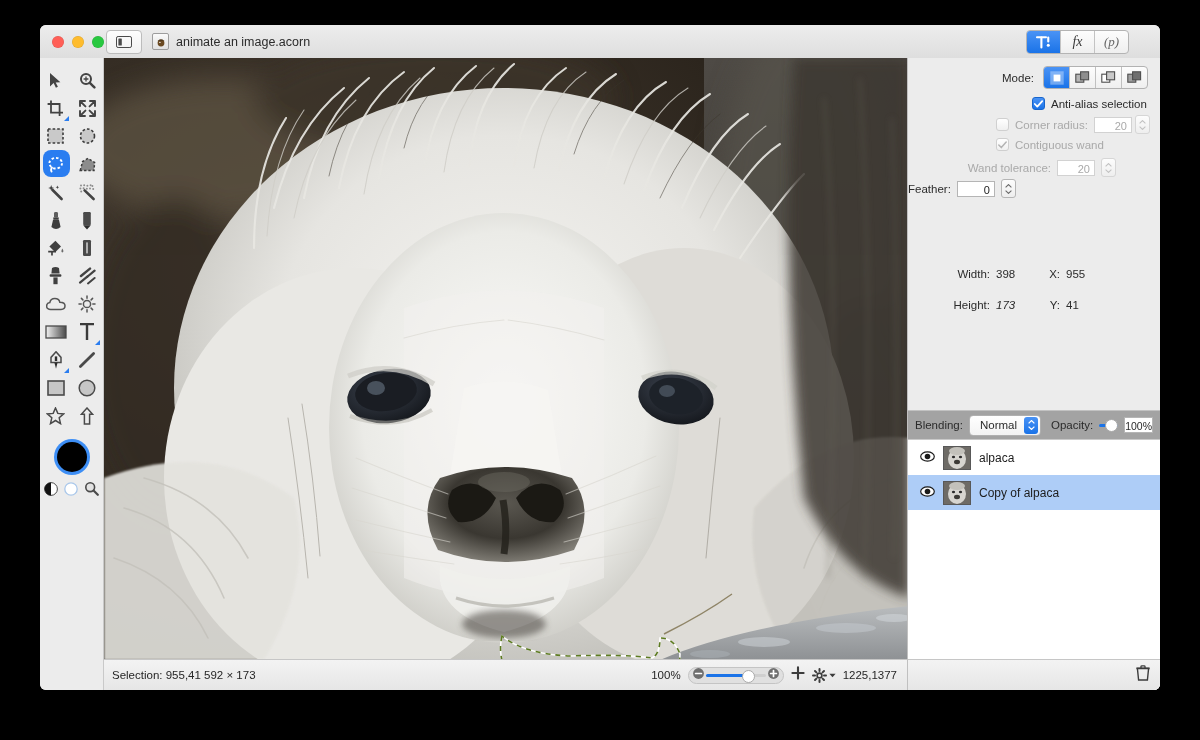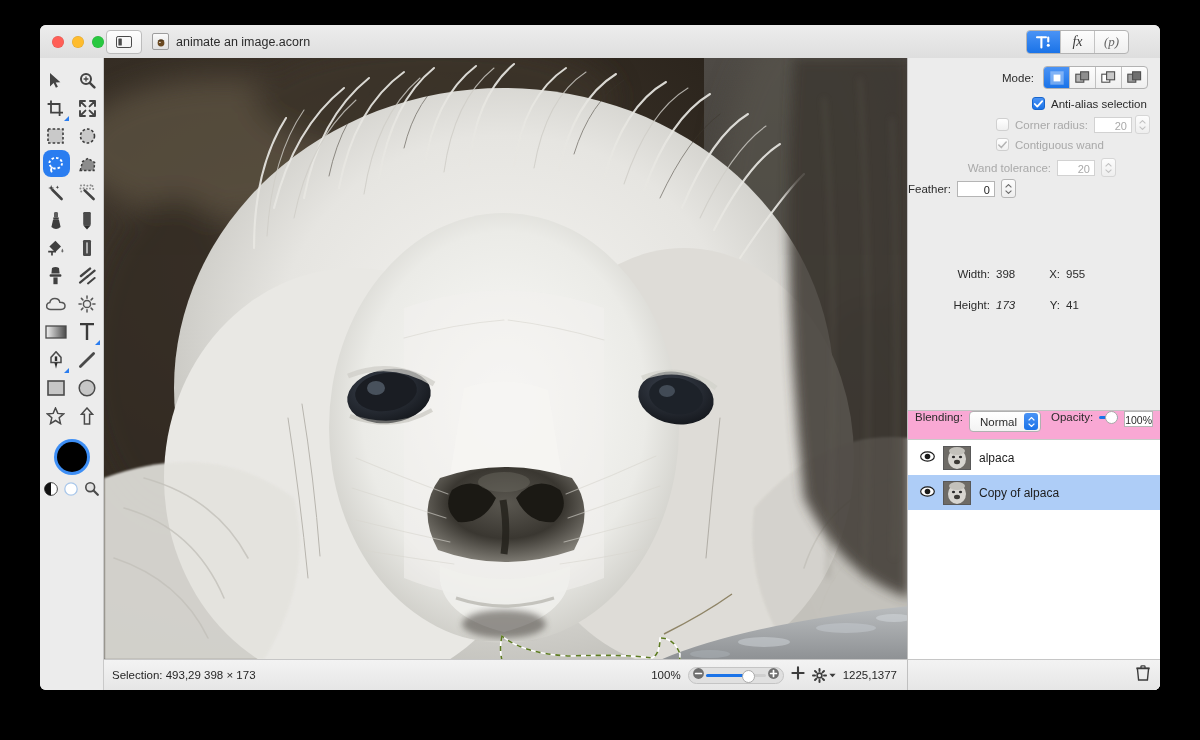--- a/index.html
+++ b/index.html
@@ -103,22 +103,22 @@
      font-size:11px;color:#1a1a1a;text-align:right;padding-right:4px;
      box-sizing:border-box;line-height:16px;}
   .numfield.dimf{color:#a9a9a9;border-color:#d2d2d2;}
   .stepper{width:13px;height:17px;border:1px solid #b5b5b5;border-radius:3px;
      background:linear-gradient(#fdfdfd,#eee);margin-left:3px;
      display:flex;flex-direction:column;align-items:center;justify-content:center;gap:2px;}
   .stepper.dimf{border-color:#d6d6d6;}
 
   #layer-pane{flex:1;border-top:1px solid #c2c2c2;display:flex;flex-direction:column;
      background:#fff;}
-  #blend-bar{height:28px;background:#f9a8d4;border-bottom:1px solid #c9c9c9;
-     display:flex;padding:0 7px;gap:6px;font-size:11.5px;color:#2b2b2b;}
+  #blend-bar{height:28px;background:#a3a3a3;border-bottom:1px solid #c9c9c9;
+     display:flex;align-items:center;padding:0 7px;gap:6px;font-size:11.5px;color:#2b2b2b;}
   #blend-popup{height:19px;border:1px solid #b0b0b0;border-radius:4px;
      background:linear-gradient(#fff,#f3f3f3);display:flex;align-items:center;
      padding-left:10px;padding-right:2px;gap:7px;font-size:11.5px;}
   .popup-arrows{width:14px;height:17px;border-radius:3px;
      background:linear-gradient(#4a93f5,#1a73e8);display:flex;flex-direction:column;
      align-items:center;justify-content:center;gap:2px;}
   #op-slider{position:relative;width:60px;height:12px;}
   #op-track{position:absolute;left:0;right:0;top:5px;height:3px;border-radius:2px;background:#1a73e8;}
   #op-knob{position:absolute;right:0;top:0;width:11px;height:11px;border-radius:50%;
      background:#fff;border:1px solid #a8a8a8;}
@@ -663,21 +663,21 @@
           <g>
             <path d="M398 578 Q392 604 410 622 Q450 648 520 640 Q576 628 576 596 Q570 580 556 580 Q556 596 548 600 Q520 596 466 598 Q420 596 398 578 Z" fill="none" stroke="#ffffff" stroke-width="1.6"></path>
             <path d="M398 578 Q392 604 410 622 Q450 648 520 640 Q576 628 576 596 Q570 580 556 580 Q556 596 548 600 Q520 596 466 598 Q420 596 398 578 Z" fill="none" stroke="#5c7a20" stroke-width="1.6" stroke-dasharray="5 5"></path>
           </g>
 
           <path d="M560 576 Q600 556 628 536" stroke="#7a6e4a" stroke-width="1.4" fill="none" opacity=".8"></path>
         </svg>
       </div>
 
       <div id="statusbar">
-        <span id="selection-label">Selection: 493,29 398 × 173</span>
+        <span id="selection-label">Selection: 955,41 592 × 173</span>
 
         <div id="zoomgroup">
           <span id="zoom-pct">100%</span>
           <div id="zoom-slider">
             <span>
               <svg width="13" height="13" viewBox="0 0 13 13">
                   <circle cx="6.5" cy="6.5" r="5.4" fill="#6f6f6f"></circle>
                   <path d="M3.6 6.5 H9.4" stroke="#fff" stroke-width="1.7" stroke-linecap="round"></path>
                 </svg>
             </span>

